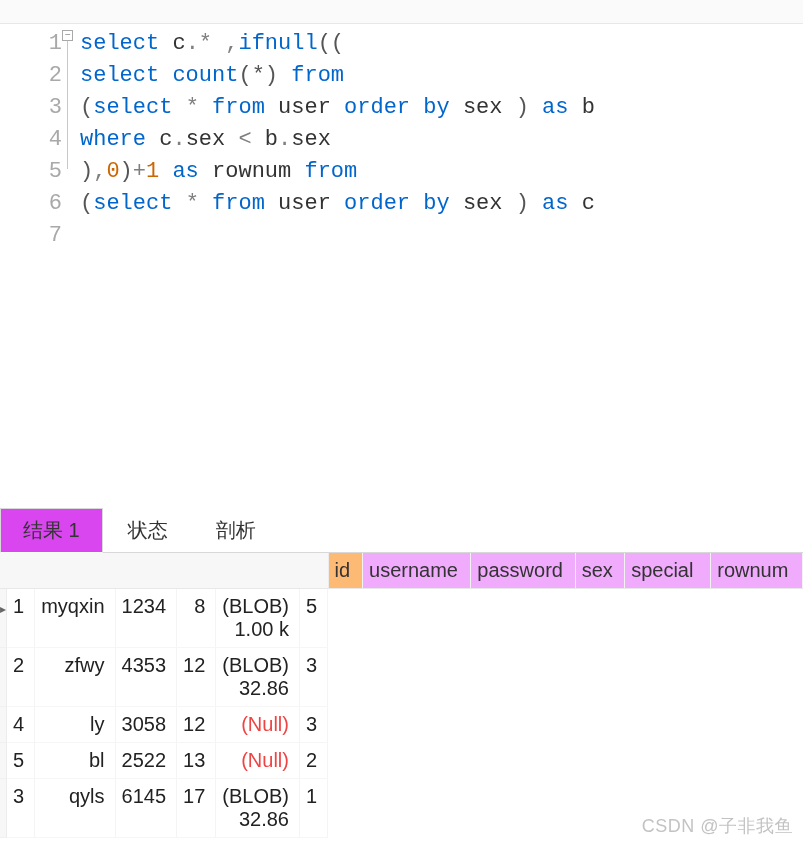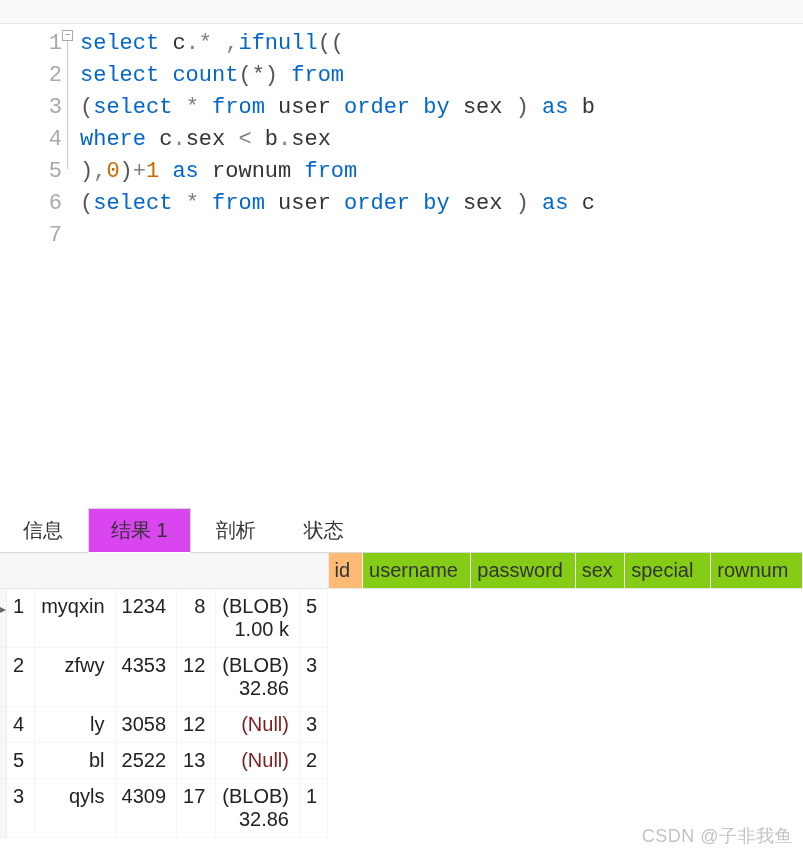--- a/index.html
+++ b/index.html
@@ -103,52 +103,52 @@
     display: table-row;
   }
   .result-grid .hcell {
     display: table-cell;
     padding: 6px 10px 6px 6px;
     color: #333;
     border-bottom: 1px solid #e8e8e8;
     border-right: 1px solid #f2f2f2;
     font-weight: normal;
     text-align: left;
-    background: #84cc16;
+    background: #f0abfc;
   }
   .result-grid .hcell.sel {
     background: #fdba74;
   }
   .result-grid .dcell {
     display: table-cell;
     padding: 6px 10px 6px 6px;
     color: #222;
     border-right: 1px solid #f4f4f4;
     border-bottom: 1px solid #f6f6f6;
     text-align: right;
   }
   .result-grid .dcell.num { text-align: right; color:#222; }
-  .result-grid .dcell.null { color: #7f1d1d; }
+  .result-grid .dcell.null { color: #ef4444; }
   .row-handle {
     display: table-cell;
     width: 20px;
     background: #f7f7f7;
     border-right: 1px solid #ececec;
     border-bottom: 1px solid #f0f0f0;
     text-align: center;
     font-size: 12px;
     color: #666;
   }
   .row-handle.header-handle {
     border-bottom: 1px solid #e8e8e8;
   }
   .watermark {
     position: absolute;
     right: 10px;
-    bottom: 0;
+    bottom: 10px;
     font-size: 18px;
     color: rgba(120,120,120,0.45);
     letter-spacing: 0.5px;
     pointer-events: none;
   }
   .col-id { width: 60px; }
   .col-username { width: 140px; }
   .col-password { width: 128px; }
   .col-sex { width: 68px; }
   .col-special { width: 178px; }
@@ -170,24 +170,23 @@
         <div>4</div>
         <div>5</div>
         <div>6</div>
         <div>7</div>
       </div>
   </div>
   <div class="code" id="code-lines"><div><span class="kw">select</span><span class="id"> c</span><span class="op">.*</span><span class="id"> </span><span class="op">,</span><span class="fn">ifnull</span><span class="par">((</span></div><div><span class="kw">select</span><span class="id"> </span><span class="fn">count</span><span class="par">(*)</span><span class="id"> </span><span class="kw">from</span></div><div><span class="par">(</span><span class="kw">select</span><span class="id"> </span><span class="op">*</span><span class="id"> </span><span class="kw">from</span><span class="id"> user </span><span class="kw">order by</span><span class="id"> sex </span><span class="par">)</span><span class="id"> </span><span class="kw">as</span><span class="id"> b</span></div><div><span class="kw">where</span><span class="id"> c</span><span class="op">.</span><span class="id">sex </span><span class="op">&lt;</span><span class="id"> b</span><span class="op">.</span><span class="id">sex</span></div><div><span class="par">)</span><span class="op">,</span><span class="num">0</span><span class="par">)</span><span class="op">+</span><span class="num">1</span><span class="id"> </span><span class="kw">as</span><span class="id"> rownum </span><span class="kw">from</span></div><div><span class="par">(</span><span class="kw">select</span><span class="id"> </span><span class="op">*</span><span class="id"> </span><span class="kw">from</span><span class="id"> user </span><span class="kw">order by</span><span class="id"> sex </span><span class="par">)</span><span class="id"> </span><span class="kw">as</span><span class="id"> c</span></div><div>&nbsp;</div></div>
 </div>
 
 <div class="tabs" id="tabs-container">
-    <div class="tab">信息</div>
     <div class="tab active">结果 1</div>
+    <div class="tab">状态</div>
     <div class="tab">剖析</div>
-    <div class="tab">状态</div>
   </div>
 
 <div class="result-grid">
   <div class="hrow">
     <div class="row-handle header-handle"></div>
     <div class="hcell sel col-id">id</div>
     <div class="hcell col-username">username</div>
     <div class="hcell col-password">password</div>
     <div class="hcell col-sex">sex</div>
     <div class="hcell col-special">special</div>
@@ -227,21 +226,21 @@
         <div class="dcell col-username">bl</div>
         <div class="dcell col-password">2522</div>
         <div class="dcell col-sex">13</div>
         <div class="dcell col-special null">(Null)</div>
         <div class="dcell num col-rownum">2</div>
       </div>
       <div class="drow">
         <div class="row-handle"></div>
         <div class="dcell num col-id">3</div>
         <div class="dcell col-username">qyls</div>
-        <div class="dcell col-password">4309</div>
+        <div class="dcell col-password">6145</div>
         <div class="dcell col-sex">17</div>
         <div class="dcell col-special">(BLOB) 32.86</div>
         <div class="dcell num col-rownum">1</div>
       </div>
     </div>
 </div>
 
 <div class="watermark">CSDN @子非我鱼</div>
 
 </body></html>

